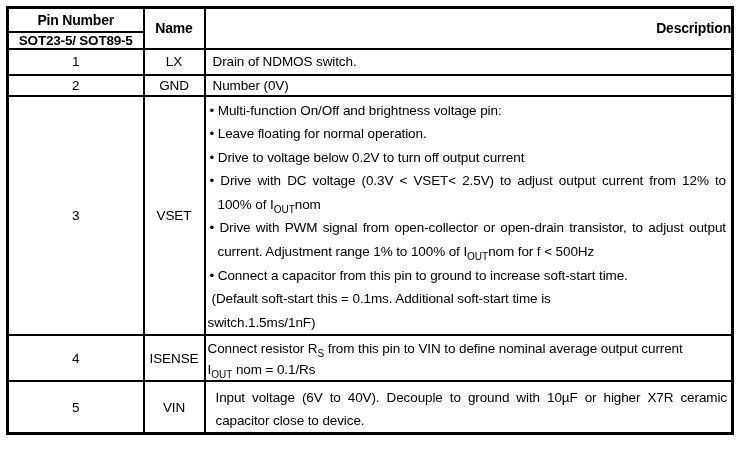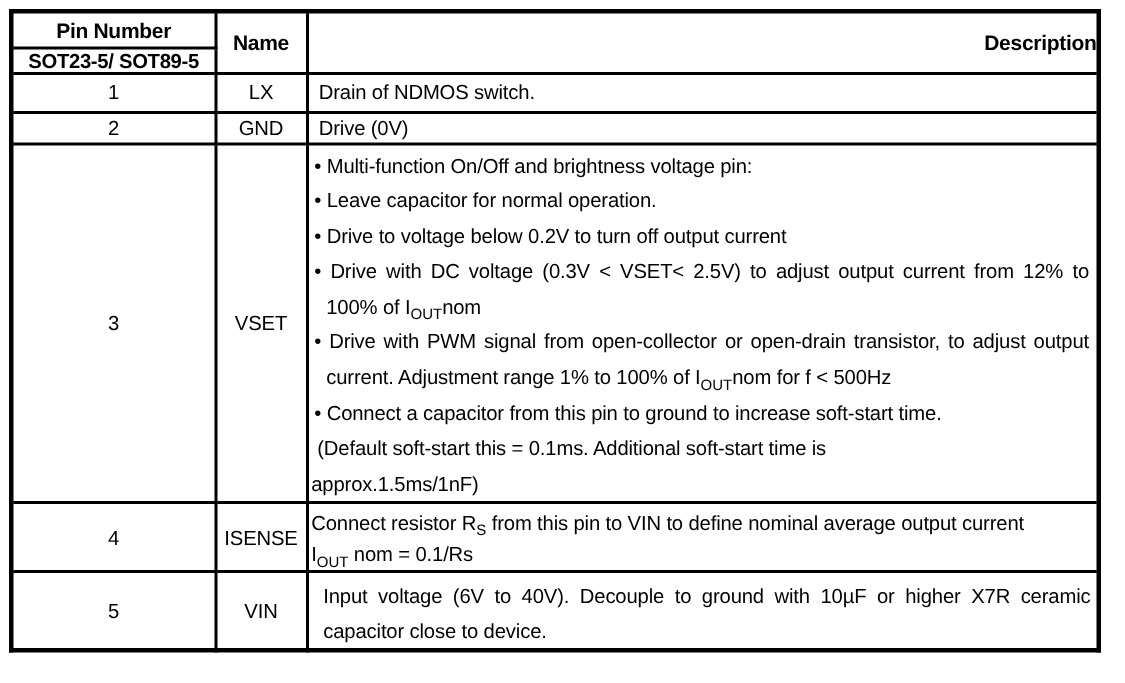--- a/index.html
+++ b/index.html
@@ -92,38 +92,38 @@
         <td class="nm">LX</td>
         <td class="desc dmid">
           <div class="ln">Drain of NDMOS switch.</div>
         </td>
       </tr>
 
       <tr class="r2">
         <td class="pin">2</td>
         <td class="nm">GND</td>
         <td class="desc dmid">
-          <div class="ln">Drive (0V)</div>
+          <div class="ln">Number (0V)</div>
         </td>
       </tr>
 
       <tr class="r3">
         <td class="pin">3</td>
         <td class="nm">VSET</td>
         <td class="desc dlist">
           <div class="ln b">• Multi-function On/Off and brightness voltage pin:</div>
-          <div class="ln b">• Leave capacitor for normal operation.</div>
+          <div class="ln b">• Leave floating for normal operation.</div>
           <div class="ln b">• Drive to voltage below 0.2V to turn off output current</div>
           <div class="ln b j">• Drive with DC voltage (0.3V &lt; VSET&lt; 2.5V) to adjust output current from 12% to</div>
           <div class="ln c">100% of I<sub>OUT</sub>nom</div>
           <div class="ln b j">• Drive with PWM signal from open-collector or open-drain transistor, to adjust output</div>
           <div class="ln c">current. Adjustment range 1% to 100% of I<sub>OUT</sub>nom for f &lt; 500Hz</div>
           <div class="ln b">• Connect a capacitor from this pin to ground to increase soft-start time.</div>
           <div class="ln p">(Default soft-start this = 0.1ms. Additional soft-start time is</div>
-          <div class="ln a">approx.1.5ms/1nF)</div>
+          <div class="ln a">switch.1.5ms/1nF)</div>
         </td>
       </tr>
 
       <tr class="r4">
         <td class="pin">4</td>
         <td class="nm">ISENSE</td>
         <td class="desc dtop">
           <div class="ln">Connect resistor R<sub>S</sub> from this pin to VIN to define nominal average output current</div>
           <div class="ln">I<sub>OUT</sub> nom = 0.1/Rs</div>
         </td>

